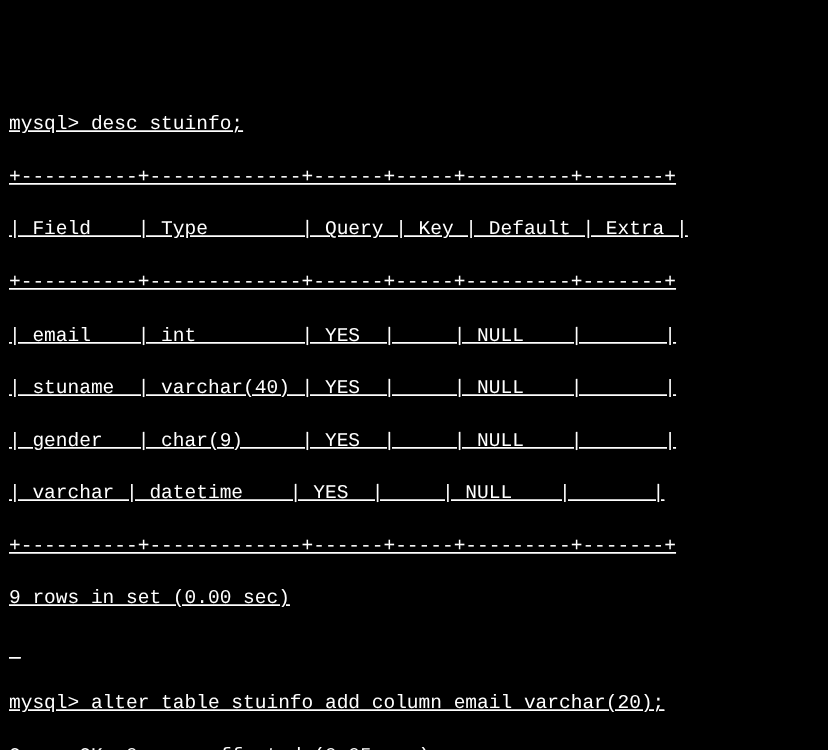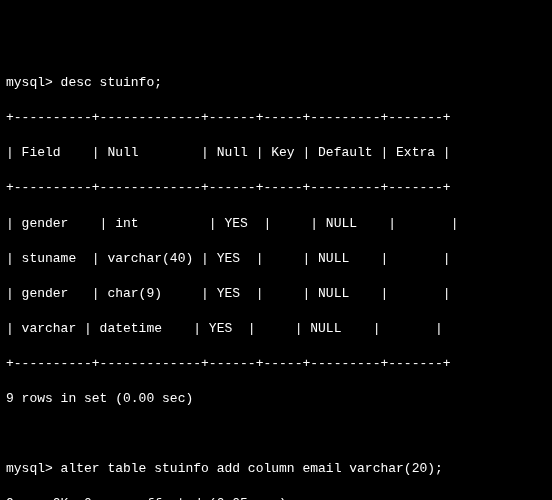--- a/index.html
+++ b/index.html
@@ -1,18 +1,19 @@
 <!DOCTYPE html>
 <html><head>
   <meta charset="utf-8">
   <style>
     * {
       margin: 0;
       padding: 0;
       box-sizing: border-box;
+      text-decoration: underline;
     }
     body {
       background: #000;
       color: #fff;
       font-family: 'Courier New', Consolas, monospace;
       font-size: 13px;
       line-height: 1.35;
       padding: 4px 6px;
       width: 552px;
       height: 500px;
@@ -26,23 +27,23 @@
       display: block;
     }
   </style>
 </head>
 <body>
 
 
 
 <span class="row">mysql&gt; desc stuinfo;</span>
 <span class="row border-line">+----------+-------------+------+-----+---------+-------+</span>
-<span class="row">| Field    | Null        | Null | Key | Default | Extra |</span>
+<span class="row">| Field    | Type        | Query | Key | Default | Extra |</span>
 <span class="row border-line">+----------+-------------+------+-----+---------+-------+</span>
-<span class="row">| gender    | int         | YES  |     | NULL    |       |</span>
+<span class="row">| email    | int         | YES  |     | NULL    |       |</span>
 <span class="row">| stuname  | varchar(40) | YES  |     | NULL    |       |</span>
 <span class="row">| gender   | char(9)     | YES  |     | NULL    |       |</span>
 <span class="row">| varchar | datetime    | YES  |     | NULL    |       |</span>
 <span class="row border-line">+----------+-------------+------+-----+---------+-------+</span>
 <span class="row">9 rows in set (0.00 sec)</span>
 <span class="row"> </span>
 <span class="row">mysql&gt; alter table stuinfo add column email varchar(20);</span>
 <span class="row">Query OK, 0 rows affected (0.05 sec)</span>
 
 

